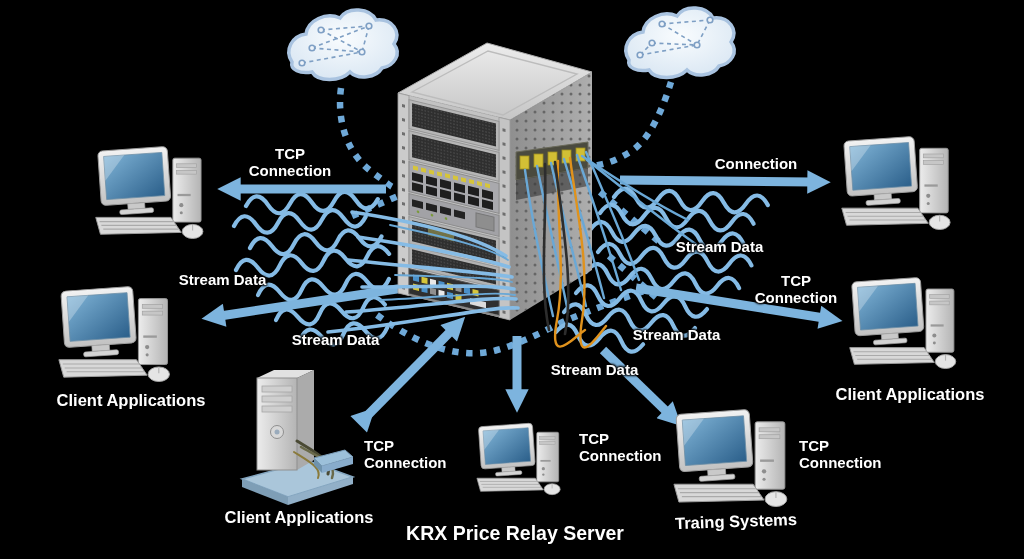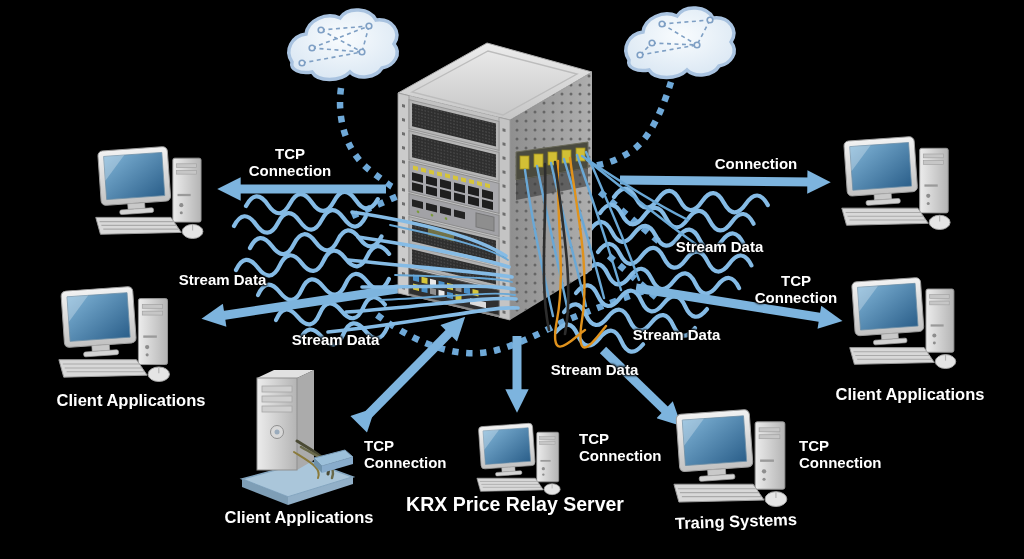--- a/index.html
+++ b/index.html
@@ -384,20 +384,20 @@
 </div>
 <div class="lbl fs17" style="left:46px;top:391px;width:170px;">
   <span>Client Applications</span>
 </div>
 <div class="lbl fs17" style="left:214px;top:508px;width:170px;">
   <span>Client Applications</span>
 </div>
 <div class="lbl fs17" style="left:825px;top:385px;width:170px;">
   <span>Client Applications</span>
 </div>
-<div class="lbl fs20" style="left:395px;top:494px;width:240px;">
+<div class="lbl fs20" style="left:395px;top:523px;width:240px;">
   <span>KRX Price Relay Server</span>
 </div>
 <div class="lbl fs17" style="left:651px;top:512px;width:170px;transform:rotate(-2deg);">
   <span>Traing Systems</span>
 </div>
 
 </div>
 
 </body></html>

